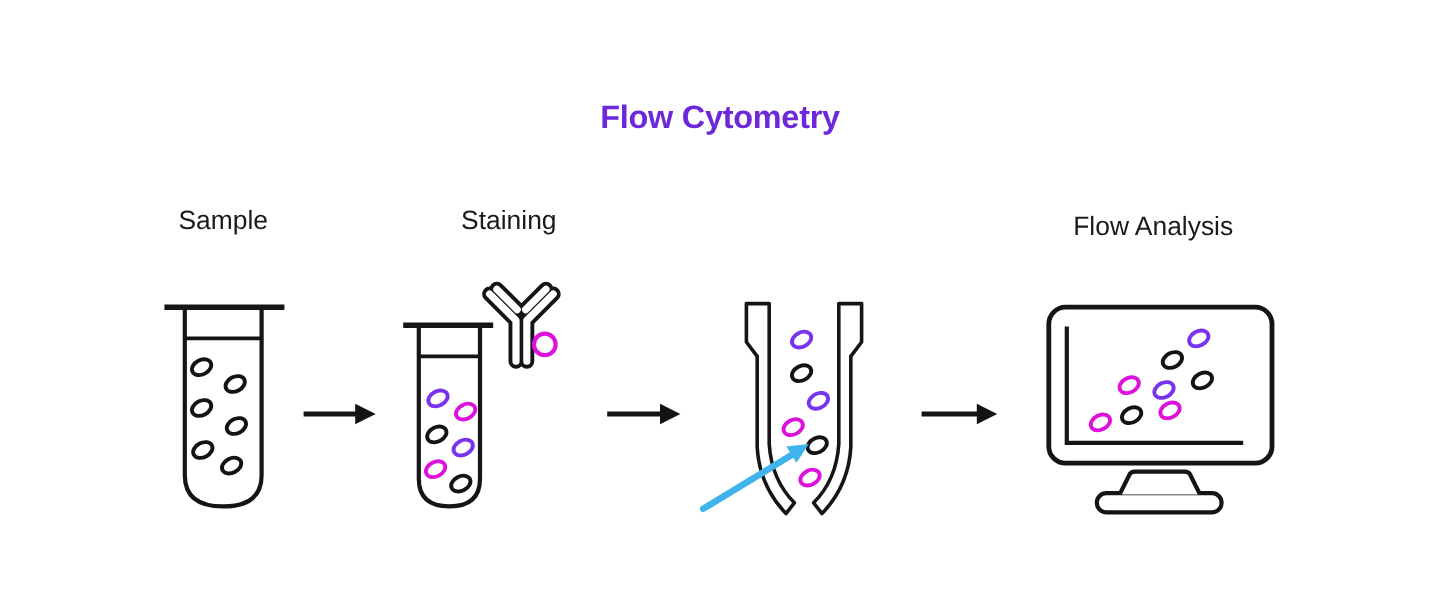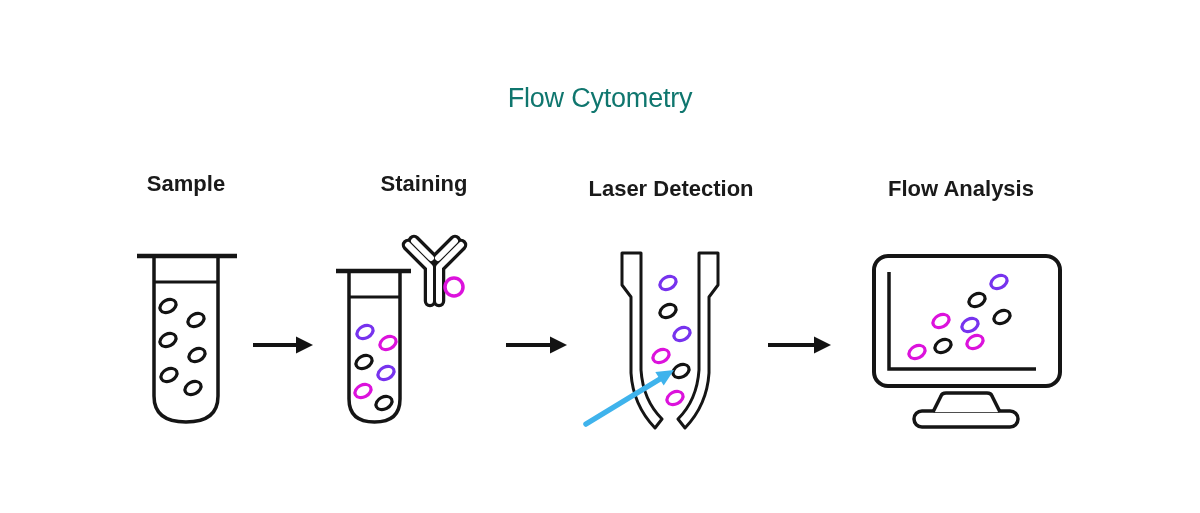--- a/index.html
+++ b/index.html
@@ -6,41 +6,40 @@
   #canvas{
     position:relative;
     width:1200px;height:513px;
     background:#ffffff;
     font-family:"Liberation Sans", sans-serif;
     overflow:hidden;
   }
   .title{
     position:absolute;
     transform:translateX(-50%);
-    font-size:27px;font-weight:400;color:#0f766e;
+    font-size:27px;font-weight:700;color:#6d28d9;
     letter-spacing:-0.2px;white-space:nowrap;
   }
   .stage-label{
     position:absolute;
     transform:translateX(-50%);
-    font-size:22px;font-weight:700;color:#1a1a1a;
+    font-size:22px;font-weight:400;color:#1a1a1a;
     white-space:nowrap;
   }
   svg{position:absolute;left:0;top:0;}
 </style>
 </head>
 <body>
 
 <div id="canvas">
 
   <div class="title" style="left:600px;top:83px">Flow Cytometry</div>
 
   <div class="stage-label" style="left:186px;top:171px">Sample</div>
   <div class="stage-label" style="left:424px;top:171px">Staining</div>
-  <div class="stage-label" style="left:671px;top:176px">Laser Detection</div>
   <div class="stage-label" style="left:961px;top:176px">Flow Analysis</div>
 
   <svg width="1200" height="513" viewBox="0 0 1200 513">
 
     <g>
       <path d="M154 257 L154 396 Q154 422 186 422 Q218 422 218 396 L218 257" fill="#ffffff" stroke="#151515" stroke-width="3.5"></path>
       <line x1="137" y1="256" x2="237" y2="256" stroke="#151515" stroke-width="4.5"></line>
       <line x1="154" y1="282" x2="218" y2="282" stroke="#151515" stroke-width="3.2"></line>
       <g>
           <ellipse cx="168" cy="306" rx="8.5" ry="6" transform="rotate(-27 168 306)" fill="#ffffff" stroke="#131313" stroke-width="3.2"></ellipse>

